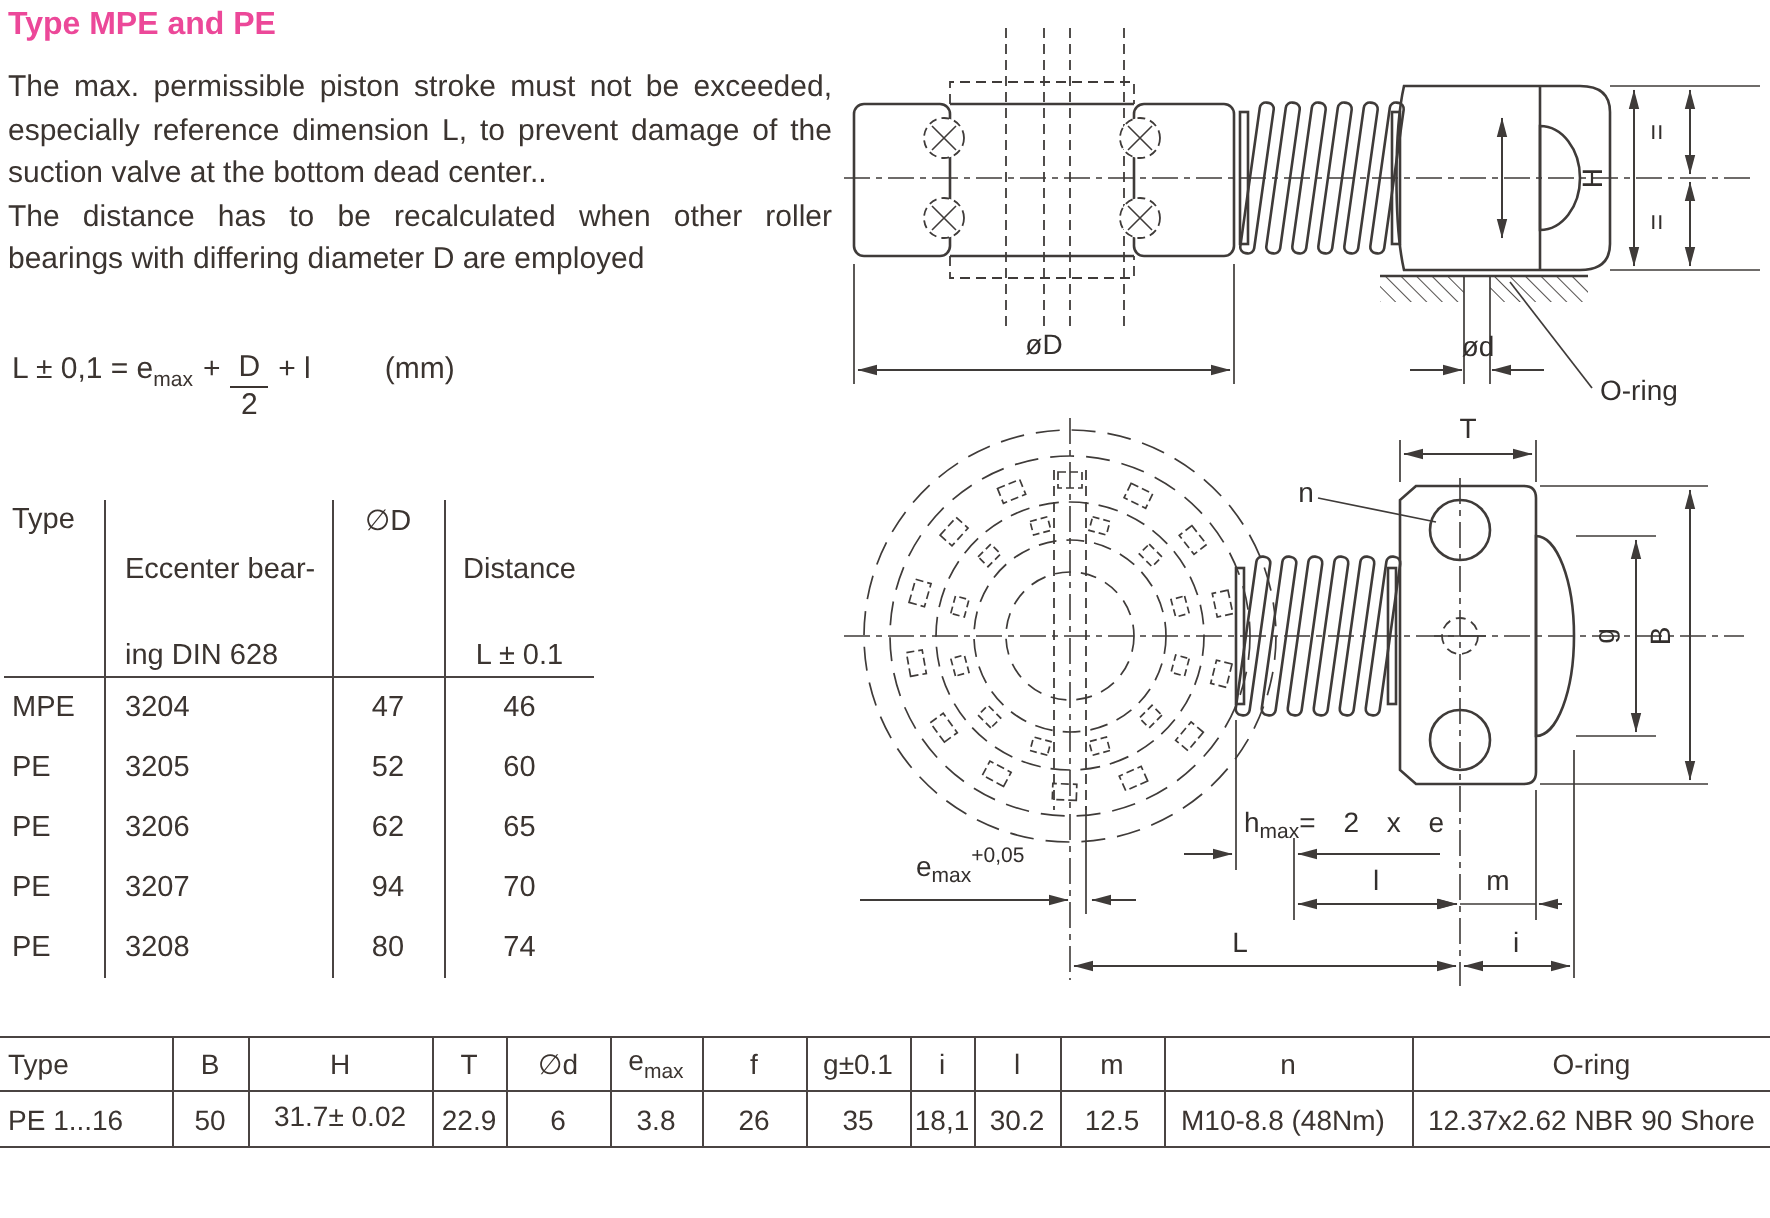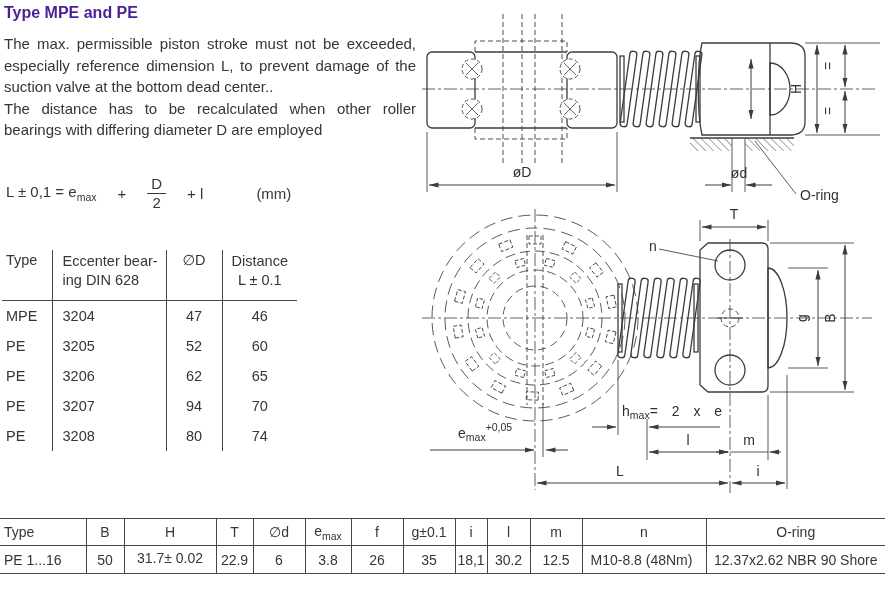--- a/index.html
+++ b/index.html
@@ -1,39 +1,39 @@
 <!DOCTYPE html>
 <html><head>
 <meta charset="utf-8">
 <style>
   html,body{margin:0;padding:0;background:#fff;}
   .page{position:relative;width:885px;height:609px;background:#fff;overflow:hidden;
         font-family:"Liberation Sans",sans-serif;color:#3b3430;}
   
-  .title{position:absolute;left:4px;top:4px;font-size:16px;font-weight:bold;color:#4c1d95;}
+  .title{position:absolute;left:4px;top:4px;font-size:16px;font-weight:bold;color:#ec4899;}
   .intro{position:absolute;left:4px;top:33px;width:412px;font-size:15px;line-height:21.5px;text-align:justify;}
   .intro p{margin:0;}
   
-  .formula{position:absolute;left:6px;top:176px;font-size:15px;display:flex;align-items:center;gap:21px;}
+  .formula{position:absolute;left:6px;top:176px;font-size:15px;display:flex;gap:5px;}
   .formula sub{font-size:10.5px;}
   .frac{display:inline-flex;flex-direction:column;align-items:center;line-height:1.05;font-size:15px;}
   .frac .num{border-bottom:1.4px solid #3b3430;padding:0 4px 1px 4px;}
   .frac .den{padding-top:1px;}
   .unit{margin-left:32px;}
   
   .btable{position:absolute;left:2px;top:250px;border-collapse:collapse;table-layout:fixed;
           font-size:14.5px;color:#3b3430;}
   .btable th,.btable td{font-weight:normal;padding:0;}
   .btable thead th{vertical-align:top;padding-top:2px;height:48px;border-bottom:1.5px solid #4a4442;}
   .btable tbody td{height:30px;vertical-align:middle;margin-left:13px;}
   .btable .vsep{border-left:1.5px solid #4a4442;}
   .btable .c{text-align:center;}
   .btable .l{text-align:left;padding-left:4px;}
   .btable .lp{text-align:left;padding-left:10px;}
-  .btable span{display:block;line-height:19px;}
+  .btable span{display:block;line-height:19px;margin-top:24px;}
   
   .svg1{position:absolute;left:422px;top:0;}
   .svg2{position:absolute;left:422px;top:205px;}
   .lbl14{font-family:"Liberation Sans",sans-serif;font-size:14px;fill:#332f2d;}
   .obj{stroke:#3f3b39;stroke-width:1.3;fill:none;}
   .thin{stroke:#3f3b39;stroke-width:0.85;fill:none;}
   .cl{stroke:#3f3b39;stroke-width:0.8;stroke-dasharray:13 3 3 3;fill:none;}
   .dash{stroke:#3f3b39;stroke-width:0.9;stroke-dasharray:5 3;fill:none;}
   .dim1{stroke:#3f3b39;stroke-width:1;fill:none;marker-start:url(#a1);marker-end:url(#a1);}
   .de1{stroke:#3f3b39;stroke-width:1;fill:none;marker-end:url(#a1);}

